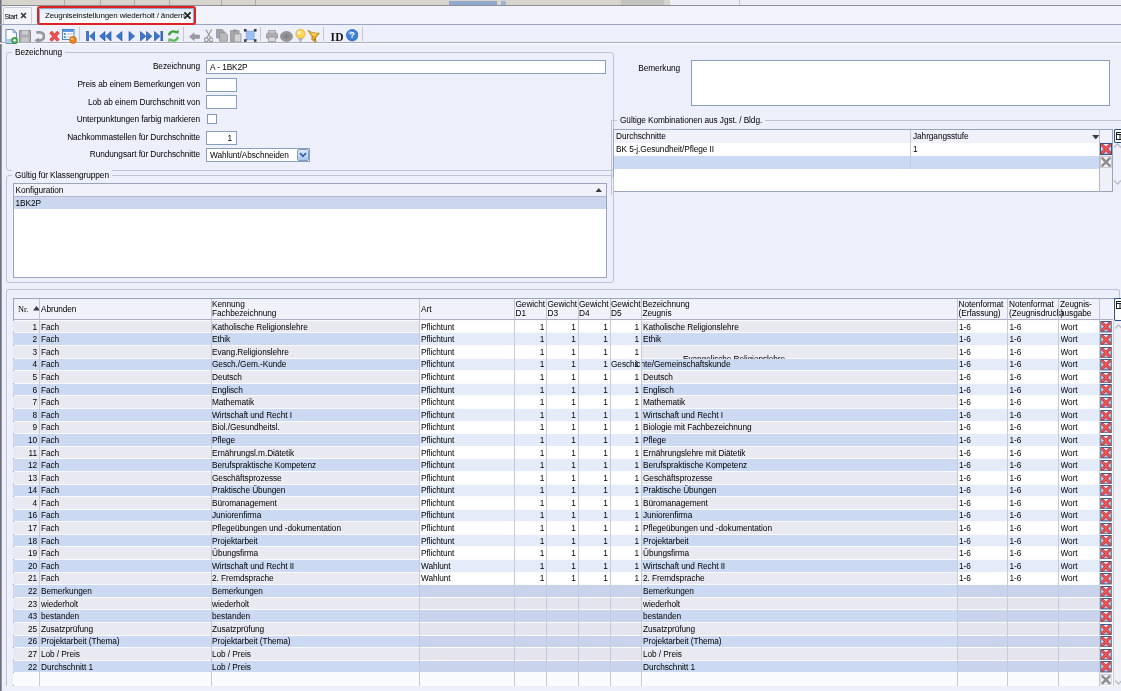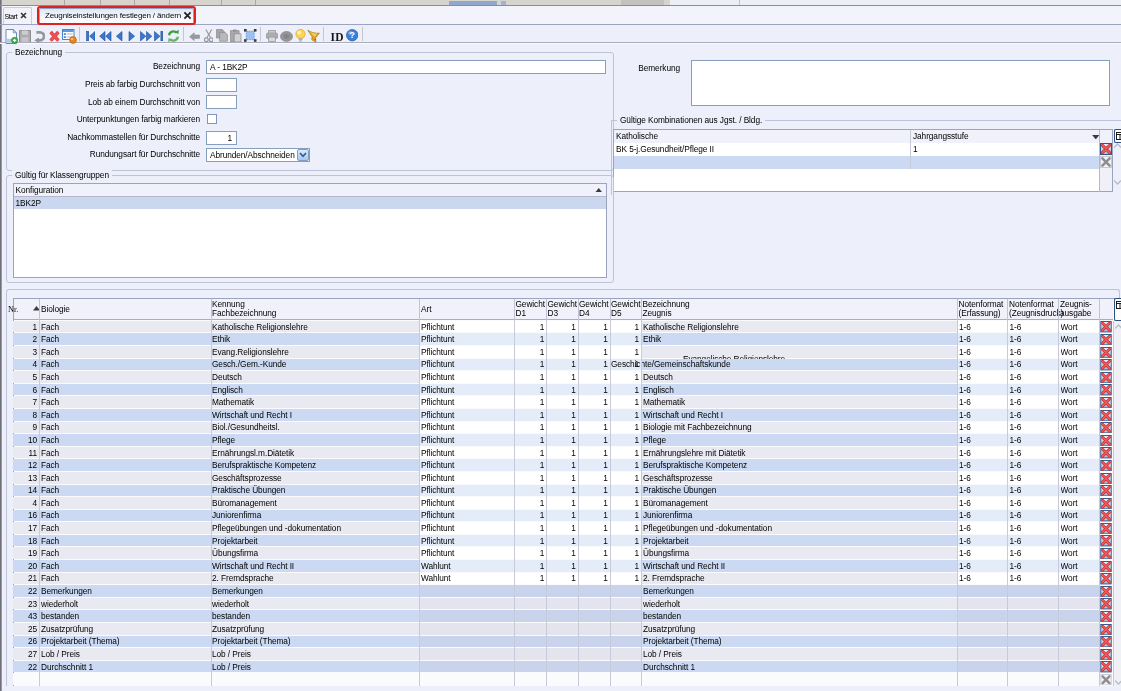--- a/index.html
+++ b/index.html
@@ -33,21 +33,21 @@
 <div class="a" style="left:0;top:5px;width:1121px;height:1px;background:#8d8e93;"></div>
 <div class="a" style="left:2px;top:6px;width:1119px;height:18px;background:#f2f3fb;"></div>
 <div class="a" style="left:0;top:24px;width:1121px;height:1px;background:#9aa3c0;"></div>
 <div class="a" style="left:3px;top:7px;width:29px;height:17px;background:#f1f2fa;border:1px solid #c9cdda;border-bottom:none;box-sizing:border-box;border-radius:2px 2px 0 0;"></div>
 <div class="lbl" style="left:4.5px;top:10.5px;font-size:7px;letter-spacing:-0.4px;">Start</div>
 <svg class="a" style="left:19.8px;top:12px;" width="7" height="7" viewBox="0 0 8 8">
     <path d="M1.2 1.2 L6.8 6.8 M6.8 1.2 L1.2 6.8" stroke="#333" stroke-width="1.8"></path>
   </svg>
 <div class="a" style="left:37px;top:6px;width:159px;height:19px;box-sizing:border-box;border:2px solid #dd2222;border-radius:3px;background:linear-gradient(#cdd9ea,#f4f8fd 55%,#f8fafd);"></div>
 <div class="a" style="left:39px;top:8px;width:155px;height:15px;box-sizing:border-box;border:1px solid #8fa3c4;border-bottom:none;border-radius:2px 2px 0 0;background:linear-gradient(#dee8f4,#f6f9fd 60%,#fbfcfe);"></div>
-<div class="lbl" style="left:45px;top:10px;font-size:8px;letter-spacing:-0.15px;color:#05050a;">Zeugniseinstellungen festlegen / ändern</div>
+<div class="lbl" style="left:45px;top:10px;font-size:8px;letter-spacing:-0.15px;color:#05050a;">Zeugniseinstellungen wiederholt / ändern</div>
 <svg class="a" style="left:183px;top:11px;" width="9" height="9" viewBox="0 0 9 9">
     <path d="M1.4 1.4 L7.6 7.6 M7.6 1.4 L1.4 7.6" stroke="#222" stroke-width="1.8"></path>
   </svg>
 <div class="a" style="left:2px;top:25px;width:1119px;height:17px;background:#edeffa;"></div>
 <div class="a" style="left:0;top:42px;width:1121px;height:1px;background:#abadbb;"></div>
 <div class="a" style="left:0;top:43px;width:1121px;height:1px;background:#fafbfe;"></div>
 <svg class="a" style="left:5px;top:28.5px;" width="13" height="15" viewBox="0 0 13 15">
     <path d="M1 .5 h7.2 l3.3 3.3 V14.5 H1 Z" fill="#fdfdff" stroke="#6b8cb8"></path>
     <path d="M8.2 .5 l3.3 3.3 h-3.3 Z" fill="#d3e1f2" stroke="#6b8cb8" stroke-width=".8"></path>
     <path d="M1.7 9.8 h6 v4 h-6 z" fill="#aecbec"></path>
@@ -156,43 +156,43 @@
 <div class="lbl" style="left:330.5px;top:30.5px;font-family:'Liberation Serif',serif;font-weight:bold;font-size:11.5px;letter-spacing:.3px;color:#16161a;">ID</div>
 <svg class="a" style="left:345.5px;top:29px;" width="12.5" height="12.5" viewBox="0 0 13.5 13.5">
     <circle cx="6.7" cy="6.7" r="6.2" fill="#3e7fd6" stroke="#2c5ea8" stroke-width=".8"></circle>
     <ellipse cx="4.9" cy="4.3" rx="2.6" ry="2" fill="#7fb0ec"></ellipse>
     <text x="6.8" y="10.2" font-size="9.8" font-weight="bold" fill="#fff" text-anchor="middle" font-family="Liberation Sans">?</text>
   </svg>
 <div class="a" style="left:361.5px;top:27px;width:1px;height:14px;background:#c3c6d4;"></div>
 <div class="grp" style="left:6px;top:52px;width:606px;height:117px;"></div>
 <div class="gl" style="left:12px;top:47px;">Bezeichnung</div>
 <div class="rlab" style="left:0;top:60.3px;width:200px;">Bezeichnung</div>
-<div class="rlab" style="left:0;top:77.9px;width:200px;">Preis ab farbig Durchschnitt von</div>
+<div class="rlab" style="left:0;top:77.9px;width:200px;">Preis ab einem Bemerkungen von</div>
 <div class="rlab" style="left:0;top:95.5px;width:200px;">Lob ab einem Durchschnitt von</div>
 <div class="rlab" style="left:0;top:113.1px;width:200px;">Unterpunktungen farbig markieren</div>
 <div class="rlab" style="left:0;top:130.7px;width:200px;">Nachkommastellen für Durchschnitte</div>
 <div class="rlab" style="left:0;top:148.3px;width:200px;">Rundungsart für Durchschnitte</div>
 <div class="fld" style="left:206px;top:60px;width:400px;height:14px;line-height:12px;padding-left:3px;">A - 1BK2P</div>
 <div class="fld" style="left:206px;top:77.5px;width:31px;height:14px;"></div>
 <div class="fld" style="left:206px;top:95px;width:31px;height:14px;"></div>
 <div class="fld" style="left:207px;top:113.5px;width:10px;height:10px;border-color:#7b99c0;"></div>
 <div class="fld" style="left:206px;top:130.5px;width:31px;height:14px;line-height:12px;text-align:right;padding-right:4px;box-sizing:border-box;">1</div>
-<div class="fld" style="left:206px;top:148px;width:104px;height:14px;line-height:12px;padding-left:3px;box-sizing:border-box;">Abrunden/Abschneiden</div>
+<div class="fld" style="left:206px;top:148px;width:104px;height:14px;line-height:12px;padding-left:3px;box-sizing:border-box;">Wahlunt/Abschneiden</div>
 <div class="a" style="left:297px;top:149px;width:12px;height:12px;border:1px solid #7f9dc2;border-radius:2px;background:linear-gradient(#dceafc,#a8c6ec);box-sizing:border-box;"></div>
 <svg class="a" style="left:299px;top:152px;" width="8" height="6" viewBox="0 0 8 6">
     <path d="M1 1 L4 4.4 L7 1" fill="none" stroke="#2c5a9c" stroke-width="1.6"></path>
   </svg>
 <div class="rlab" style="left:543px;top:62.3px;width:137px;">Bemerkung</div>
 <div class="fld" style="left:691px;top:59.5px;width:419px;height:46px;"></div>
 <div class="a" style="left:611px;top:120px;width:510px;height:1px;background:#bdc4d8;"></div>
 <div class="a" style="left:611px;top:120px;width:1px;height:75px;background:#bdc4d8;"></div>
 <div class="gl" style="left:617px;top:115px;">Gültige Kombinationen aus Jgst. / Bldg.</div>
 <div class="a" style="left:613px;top:128.5px;width:500px;height:63.5px;background:#fff;border:1px solid #9aa5bd;box-sizing:border-box;"></div>
 <div class="a" style="left:614px;top:129.5px;width:498px;height:13px;background:#f0f1fa;border-bottom:1px solid #b3b9cb;"></div>
-<div class="hdr" style="left:616px;top:132px;line-height:9px;">Katholische</div>
+<div class="hdr" style="left:616px;top:132px;line-height:9px;">Durchschnitte</div>
 <div class="hdr" style="left:913px;top:132px;line-height:9px;">Jahrgangsstufe</div>
 <svg class="a" style="left:1092px;top:134.5px;" width="7.5" height="4.5" viewBox="0 0 8 5">
     <path d="M0 0 h8 L4 5 Z" fill="#3a3a40"></path>
   </svg>
 <div class="a" style="left:614px;top:143px;width:485px;height:13px;background:#fff;"></div>
 <div class="cell" style="left:616px;top:144px;width:290px;">BK 5-j.Gesundheit/Pflege II</div>
 <div class="cell" style="left:913px;top:144px;width:100px;">1</div>
 <div class="a" style="left:614px;top:156px;width:485px;height:12.5px;background:#ccd9f2;"></div>
 <div class="vline" style="left:909.5px;top:129.5px;height:39px;"></div>
 <div class="vline" style="left:1098.7px;top:129.5px;height:62px;background:#b3b9cb;"></div>
@@ -234,25 +234,25 @@
 <div class="hdr" style="left:15.5px;top:186px;line-height:9px;">Konfiguration</div>
 <svg class="a" style="left:594.5px;top:187.5px;" width="7.5" height="4.5" viewBox="0 0 8 5">
     <path d="M0 5 h8 L4 0 Z" fill="#3a3a40"></path>
   </svg>
 <div class="a" style="left:13.5px;top:196.5px;width:592.5px;height:12px;background:#cbd7ee;"></div>
 <div class="cell" style="left:15.5px;top:197.5px;width:200px;">1BK2P</div>
 <div class="grp" style="left:6px;top:288.5px;width:1112px;height:402px;border-bottom:none;border-radius:3px 3px 0 0;"></div>
 <div class="gl" style="left:12px;top:298px;">Konfiguration</div>
 <div class="a" style="left:13px;top:297.5px;width:1108px;height:391px;background:#fbfbfd;border:1px solid #9aa5bd;border-right:none;box-sizing:border-box;"></div>
 <div class="a" style="left:14px;top:298.5px;width:1099px;height:21.8px;background:#f0f1fa;border-bottom:1px solid #a8aec2;box-sizing:border-box;"></div>
-<div class="hdr" style="left:8px;top:304.5px;font-family:Liberation Serif, serif;">Nr.</div>
+<div class="hdr" style="left:18px;top:304.5px;font-family:Liberation Serif, serif;">Nr.</div>
 <svg class="a" style="left:32.5px;top:306px;" width="7" height="4.5" viewBox="0 0 8 5">
     <path d="M0 5 h8 L4 0 Z" fill="#3a3a40"></path>
   </svg>
-<div class="hdr" style="left:41px;top:304.5px;">Biologie</div>
+<div class="hdr" style="left:41px;top:304.5px;">Abrunden</div>
 <div class="hdr" style="left:212px;top:300px;">Kennung<br>Fachbezeichnung</div>
 <div class="hdr" style="left:421px;top:304.5px;">Art</div>
 <div class="hdr" style="left:515.5px;top:300px;">Gewicht<br>D1</div>
 <div class="hdr" style="left:547.5px;top:300px;">Gewicht<br>D3</div>
 <div class="hdr" style="left:579px;top:300px;">Gewicht<br>D4</div>
 <div class="hdr" style="left:611px;top:300px;">Gewicht<br>D5</div>
 <div class="hdr" style="left:642.5px;top:300px;">Bezeichnung<br>Zeugnis</div>
 <div class="hdr" style="left:958.5px;top:300px;">Notenformat<br>(Erfassung)</div>
 <div class="hdr" style="left:1009px;top:300px;">Notenformat<br>(Zeugnisdruck)</div>
 <div class="hdr" style="left:1060px;top:300px;">Zeugnis-<br>ausgabe</div>

